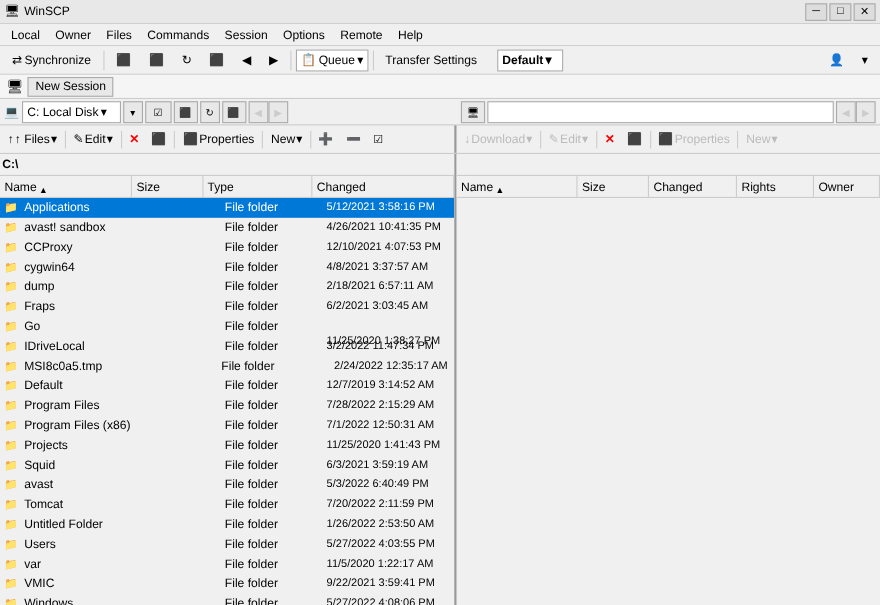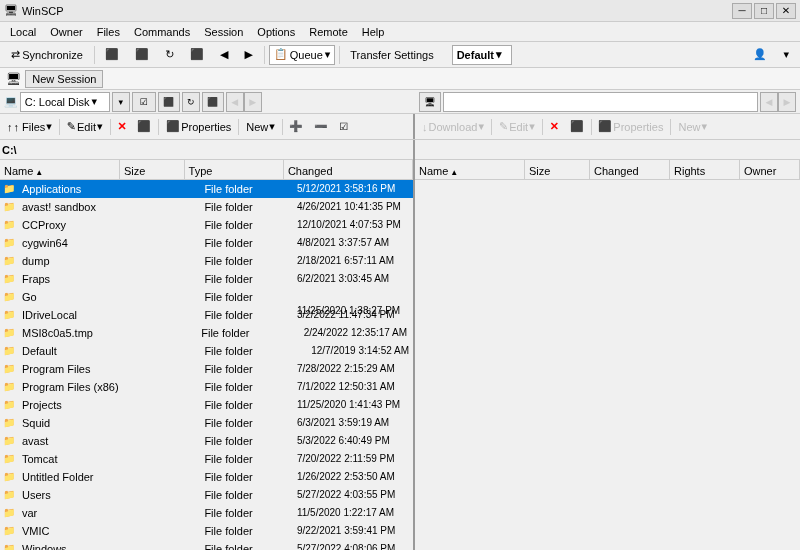--- a/index.html
+++ b/index.html
@@ -347,21 +347,21 @@
             <span class="file-name" style="flex: 1 1 0%; min-width: 120px;">MSI8c0a5.tmp</span>
             <span class="file-size" style="width: 65px; text-align: right; padding: 0px 4px;"></span>
             <span class="file-type" style="width: 100px;">File folder</span>
             <span class="file-date" style="width: 130px; font-size: 10px; margin-left: 15px;">2/24/2022  12:35:17 AM</span>
           </div>
           <div class="file-row">
             <span class="file-icon">📁</span>
             <span class="file-name" style="flex: 1 1 0%; min-width: 120px;">Default</span>
             <span class="file-size" style="width: 65px; text-align: right; padding: 0px 4px;"></span>
             <span class="file-type" style="width: 100px;">File folder</span>
-            <span class="file-date" style="width: 130px; font-size: 10px; text-align: right;">12/7/2019  3:14:52 AM</span>
+            <span class="file-date" style="width: 130px; font-size: 10px;">12/7/2019  3:14:52 AM</span>
           </div>
           <div class="file-row">
             <span class="file-icon">📁</span>
             <span class="file-name" style="flex: 1 1 0%; min-width: 120px;">Program Files</span>
             <span class="file-size" style="width: 65px; text-align: right; padding: 0px 4px;"></span>
             <span class="file-type" style="width: 100px;">File folder</span>
             <span class="file-date" style="width: 130px; font-size: 10px;">7/28/2022  2:15:29 AM</span>
           </div>
           <div class="file-row">
             <span class="file-icon">📁</span>

